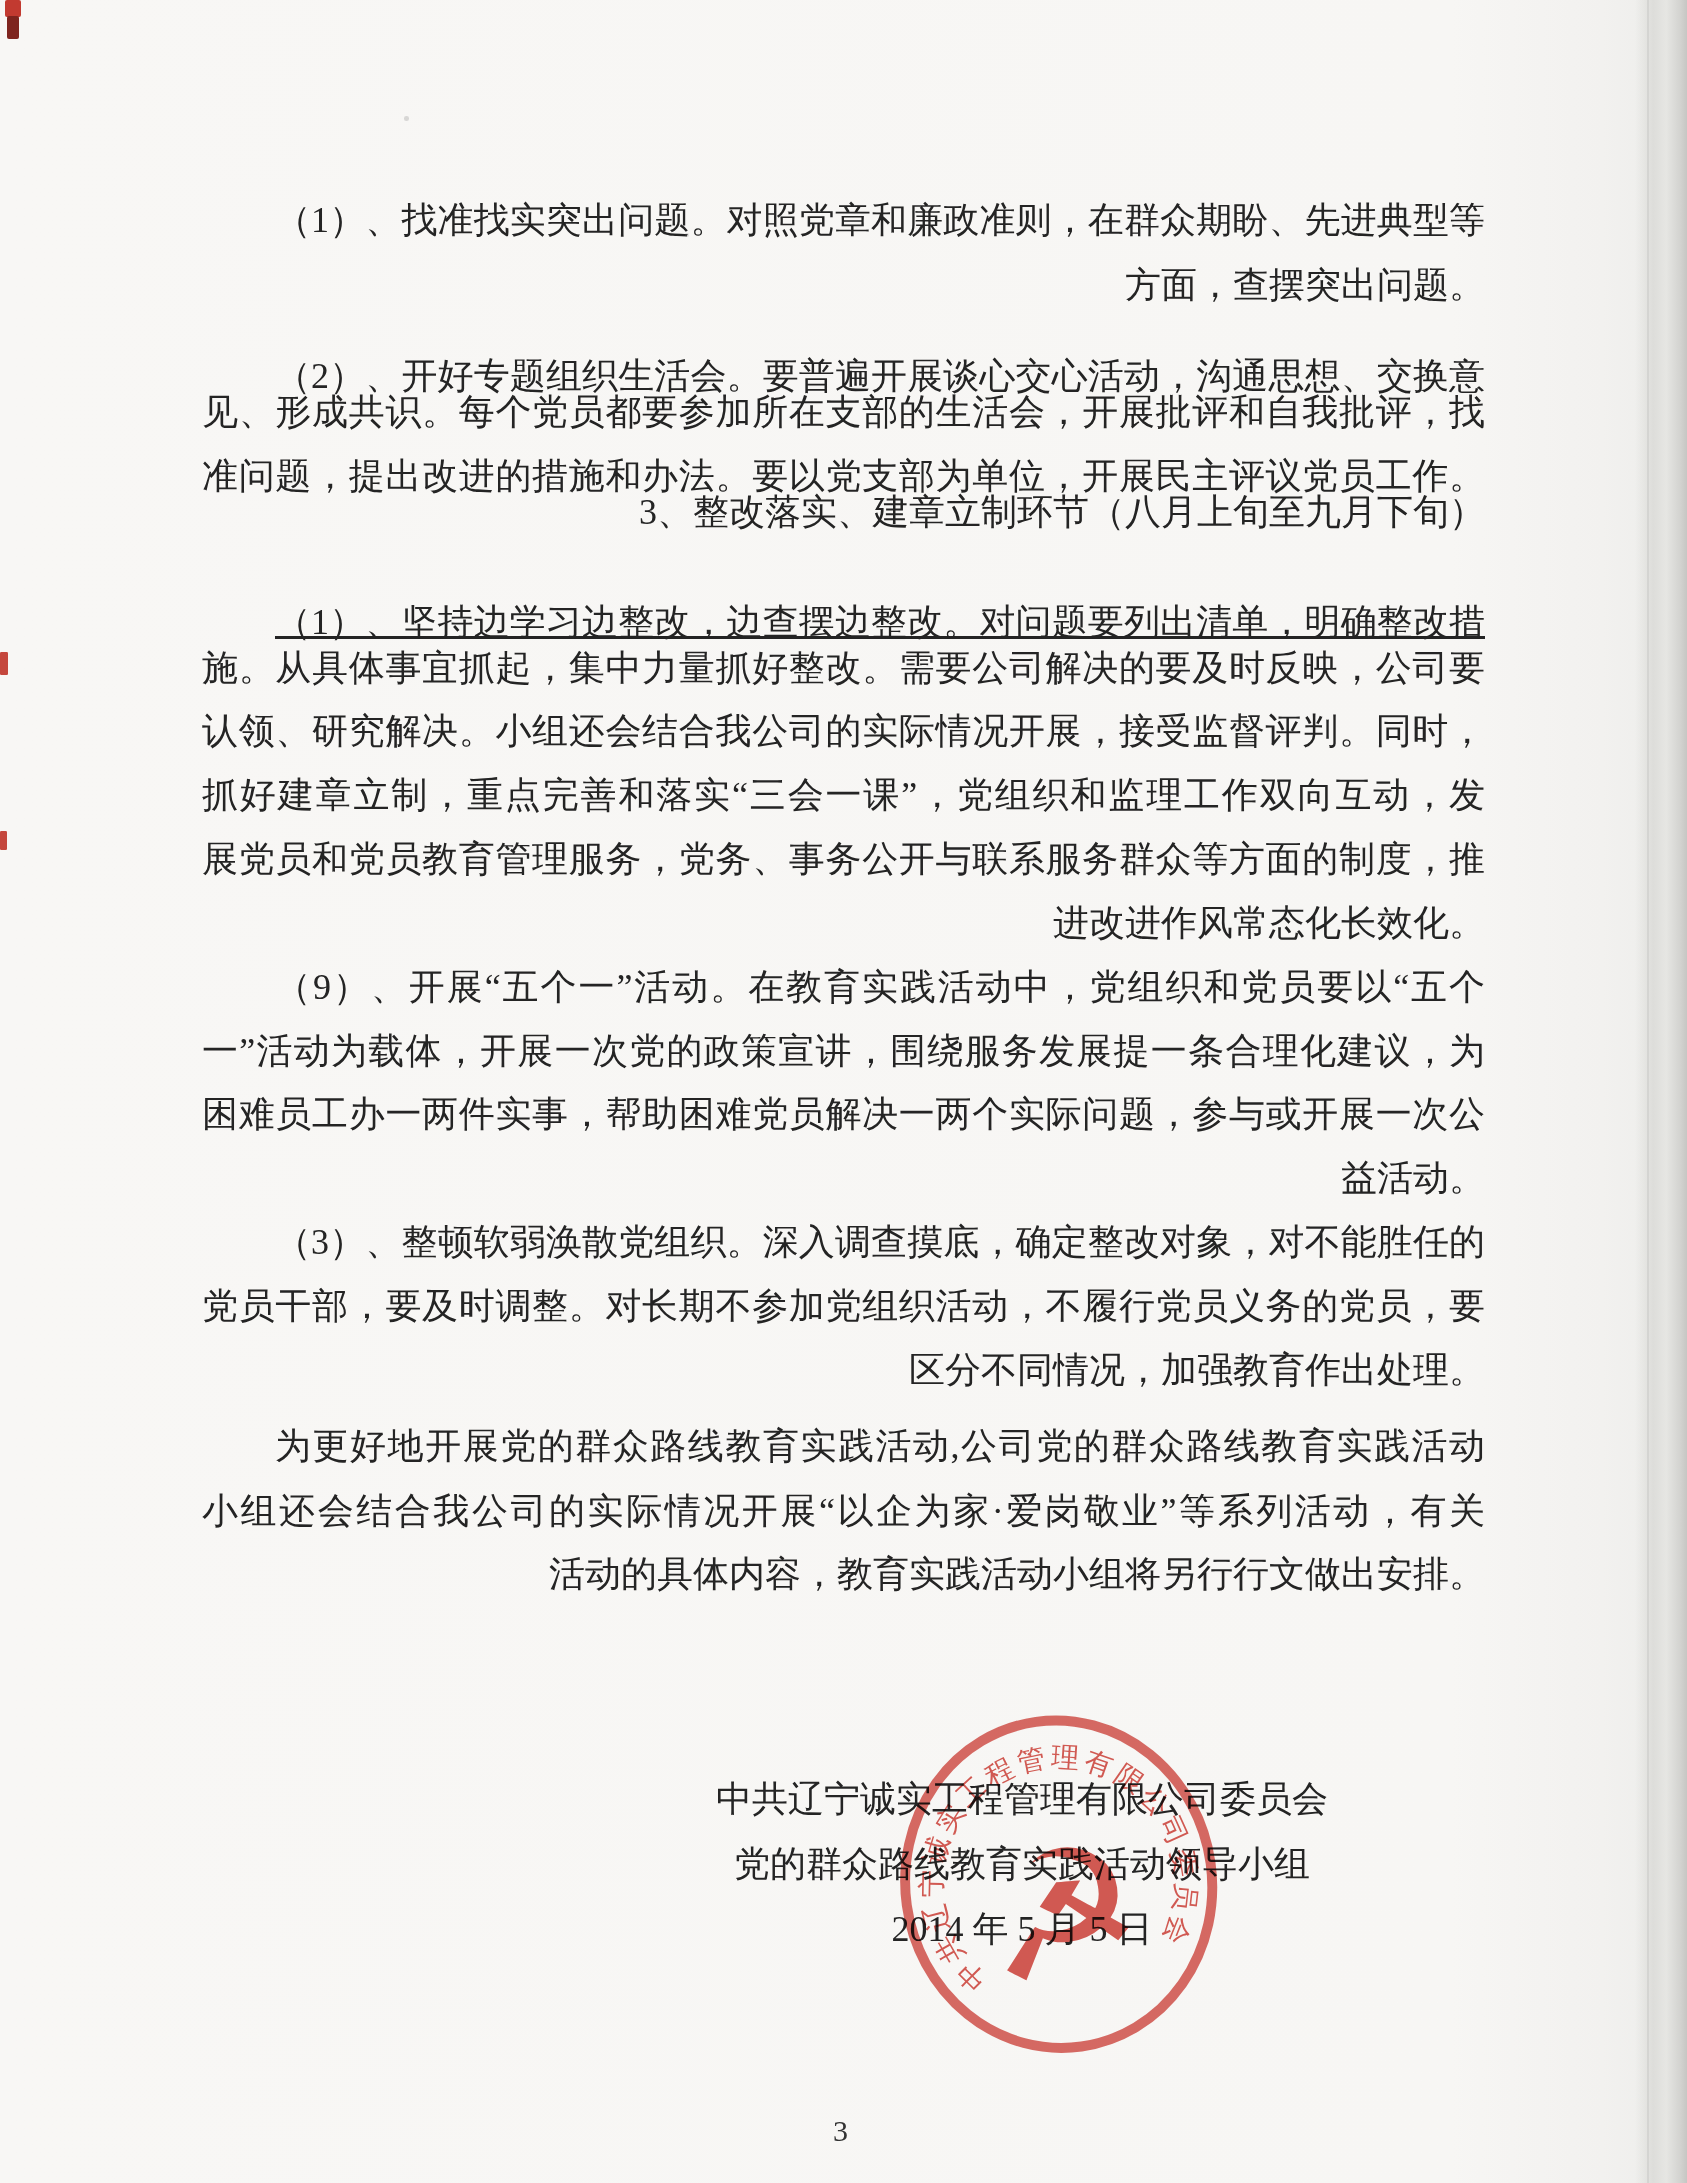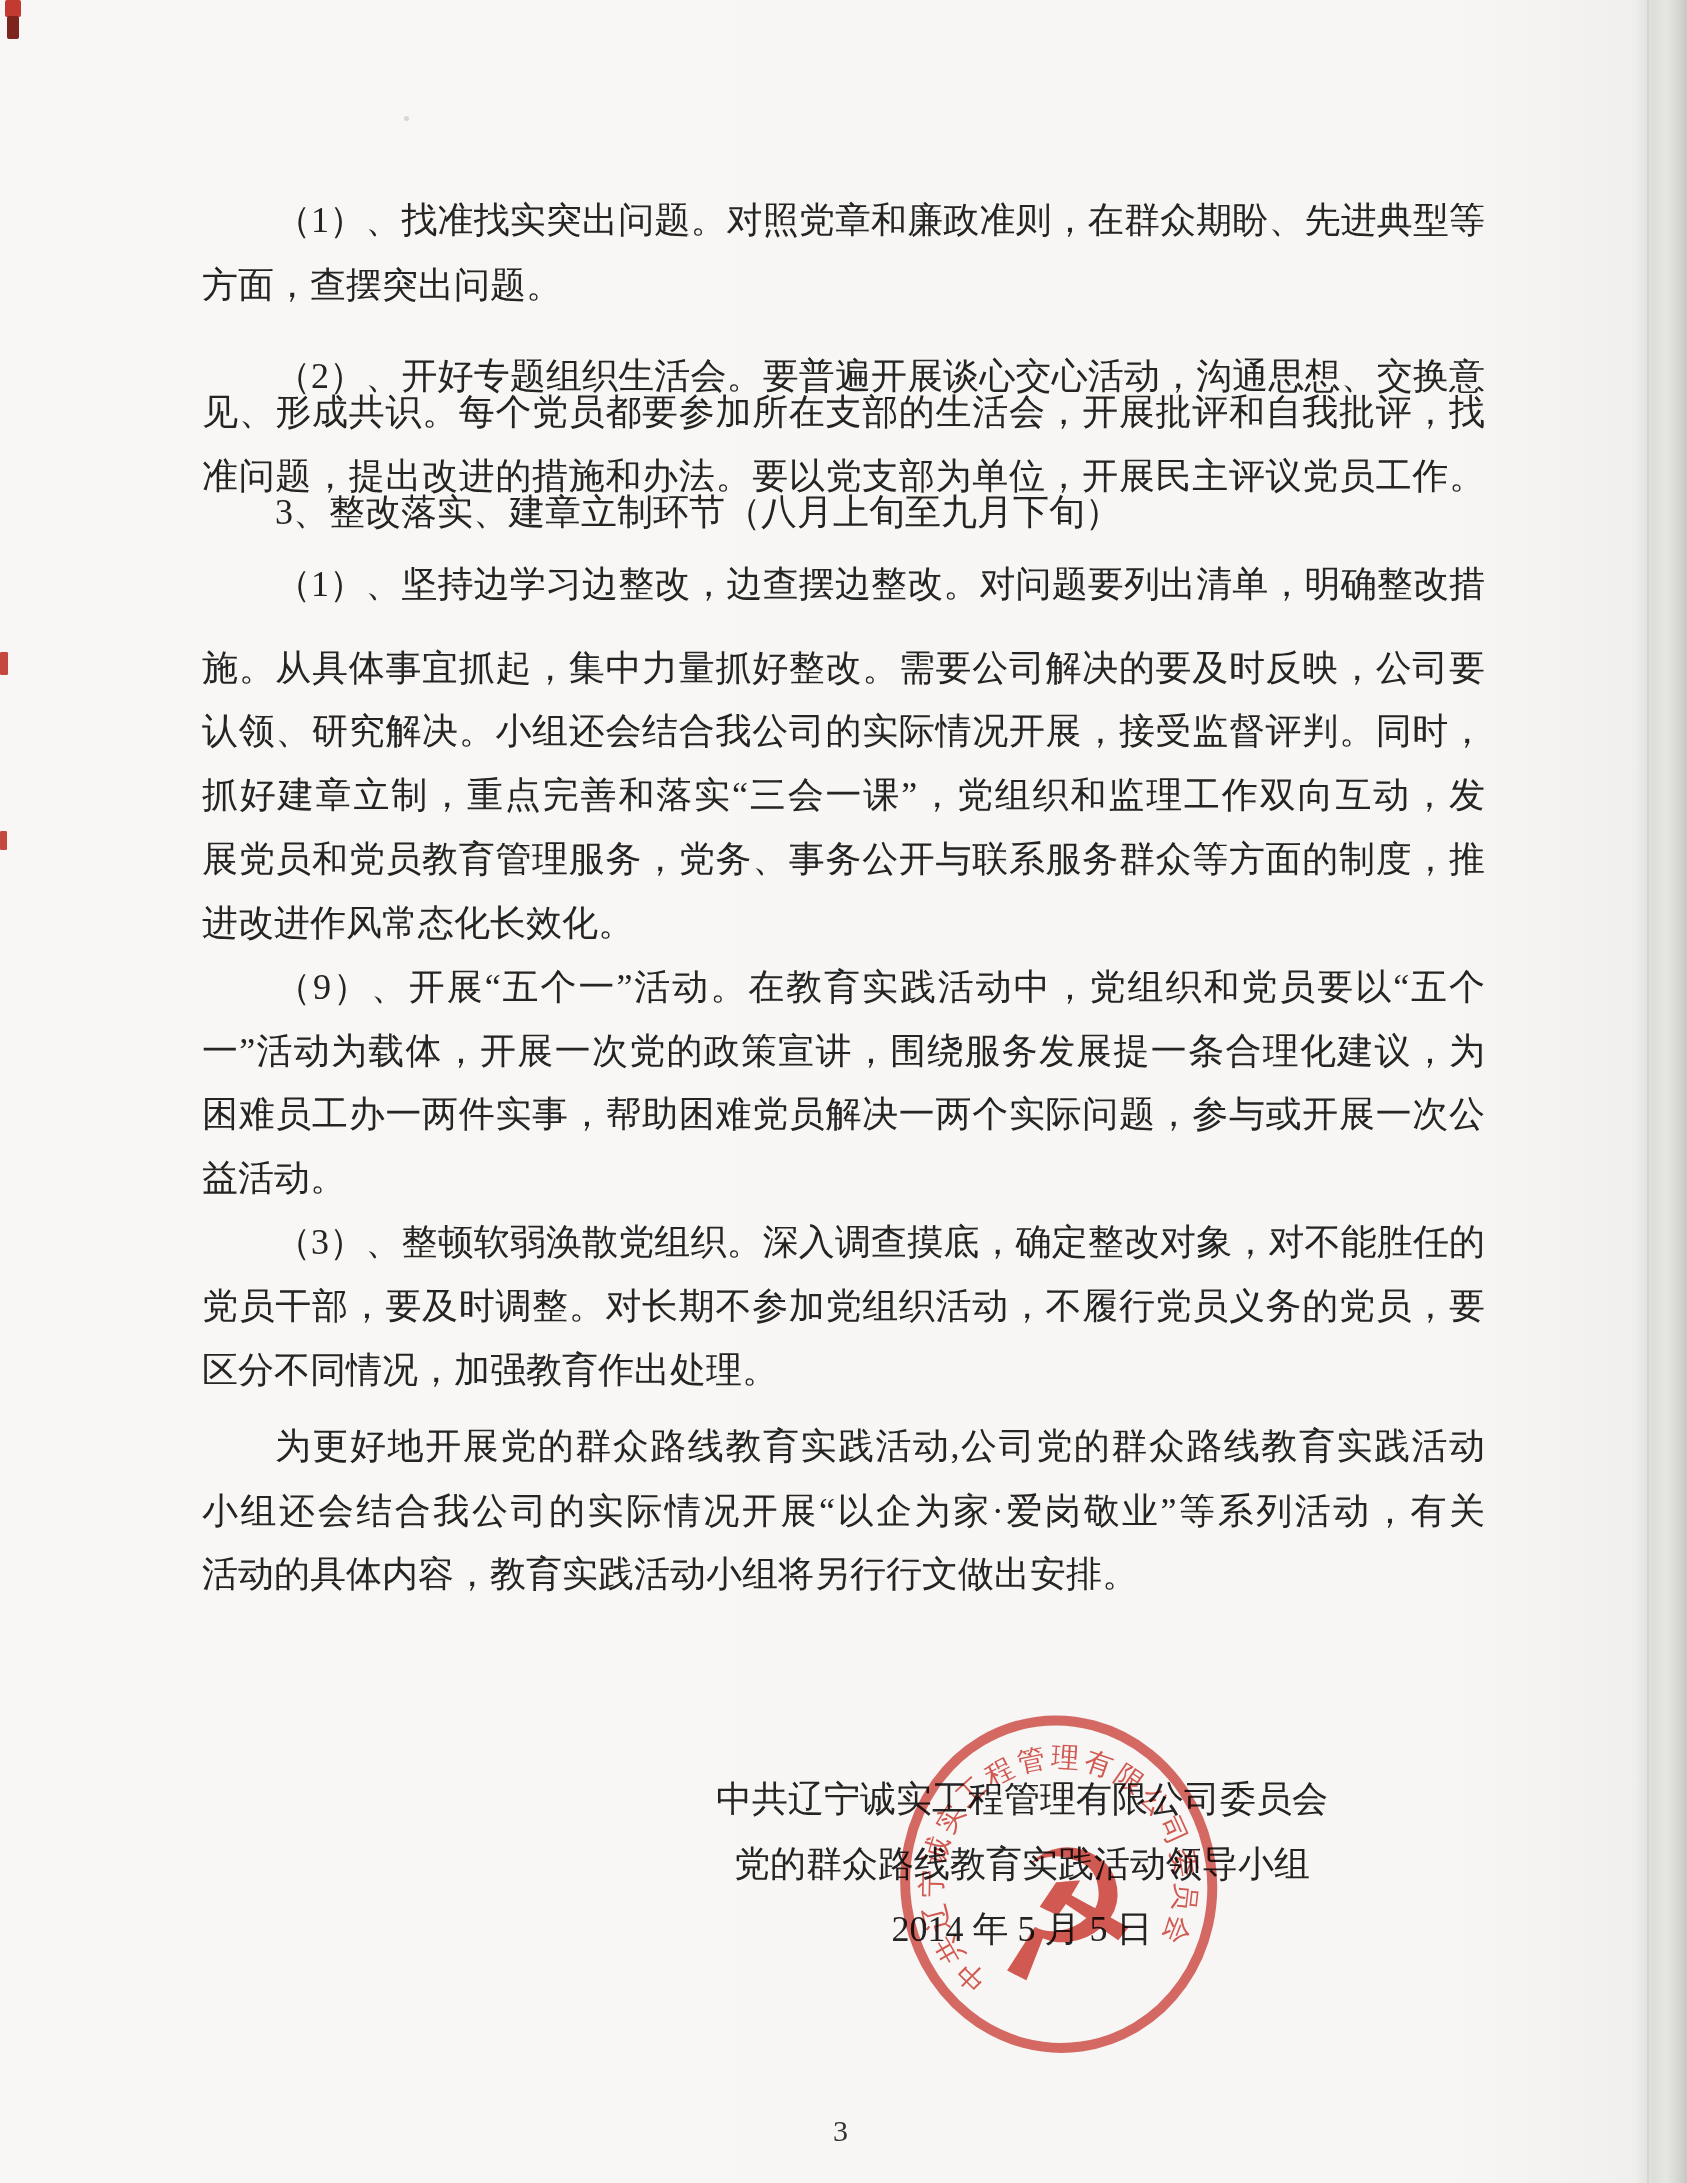--- a/index.html
+++ b/index.html
@@ -11,20 +11,21 @@
     font-family:"Liberation Serif","DejaVu Serif",serif;
     color:#232323;
   }
   
   .line{
     position:absolute;
     left:202px;width:1283px;
     font-size:36px;line-height:1.25;
     white-space:nowrap;
     color:#242424;
+    text-align:right;
   }
   .line.just{
     white-space:normal;
     text-align:justify;
     text-align-last:justify;
   }
   .line.indent{ text-indent:73px; }
   
   .sig{
     position:absolute;left:711px;width:622px;
@@ -56,21 +57,21 @@
 
 <div class="page">
 
   <div id="body-lines">
       <div class="line just indent" style="top: 198px;">（1）、找准找实突出问题。对照党章和廉政准则，在群众期盼、先进典型等</div>
       <div class="line" style="top: 263px;">方面，查摆突出问题。</div>
       <div class="line just indent" style="top: 326px; margin-top: 28px;">（2）、开好专题组织生活会。要普遍开展谈心交心活动，沟通思想、交换意</div>
       <div class="line just" style="top: 390px;">见、形成共识。每个党员都要参加所在支部的生活会，开展批评和自我批评，找</div>
       <div class="line just" style="top: 454px;">准问题，提出改进的措施和办法。要以党支部为单位，开展民主评议党员工作。</div>
       <div class="line indent" style="top: 490px;">3、整改落实、建章立制环节（八月上旬至九月下旬）</div>
-      <div class="line just indent" style="top: 562px;">（1）、坚持边学习边整改，边查摆边整改。对问题要列出清单，明确整改措</div>
+      <div class="line just indent" style="top: 600px; text-decoration: underline;">（1）、坚持边学习边整改，边查摆边整改。对问题要列出清单，明确整改措</div>
       <div class="line just" style="top: 646px;">施。从具体事宜抓起，集中力量抓好整改。需要公司解决的要及时反映，公司要</div>
       <div class="line just" style="top: 709px;">认领、研究解决。小组还会结合我公司的实际情况开展，接受监督评判。同时，</div>
       <div class="line just" style="top: 773px;">抓好建章立制，重点完善和落实“三会一课”，党组织和监理工作双向互动，发</div>
       <div class="line just" style="top: 837px;">展党员和党员教育管理服务，党务、事务公开与联系服务群众等方面的制度，推</div>
       <div class="line" style="top: 901px;">进改进作风常态化长效化。</div>
       <div class="line just indent" style="top: 965px;">（9）、开展“五个一”活动。在教育实践活动中，党组织和党员要以“五个</div>
       <div class="line just" style="top: 1029px;">一”活动为载体，开展一次党的政策宣讲，围绕服务发展提一条合理化建议，为</div>
       <div class="line just" style="top: 1092px;">困难员工办一两件实事，帮助困难党员解决一两个实际问题，参与或开展一次公</div>
       <div class="line" style="top: 1156px;">益活动。</div>
       <div class="line just indent" style="top: 1220px;">（3）、整顿软弱涣散党组织。深入调查摸底，确定整改对象，对不能胜任的</div>

